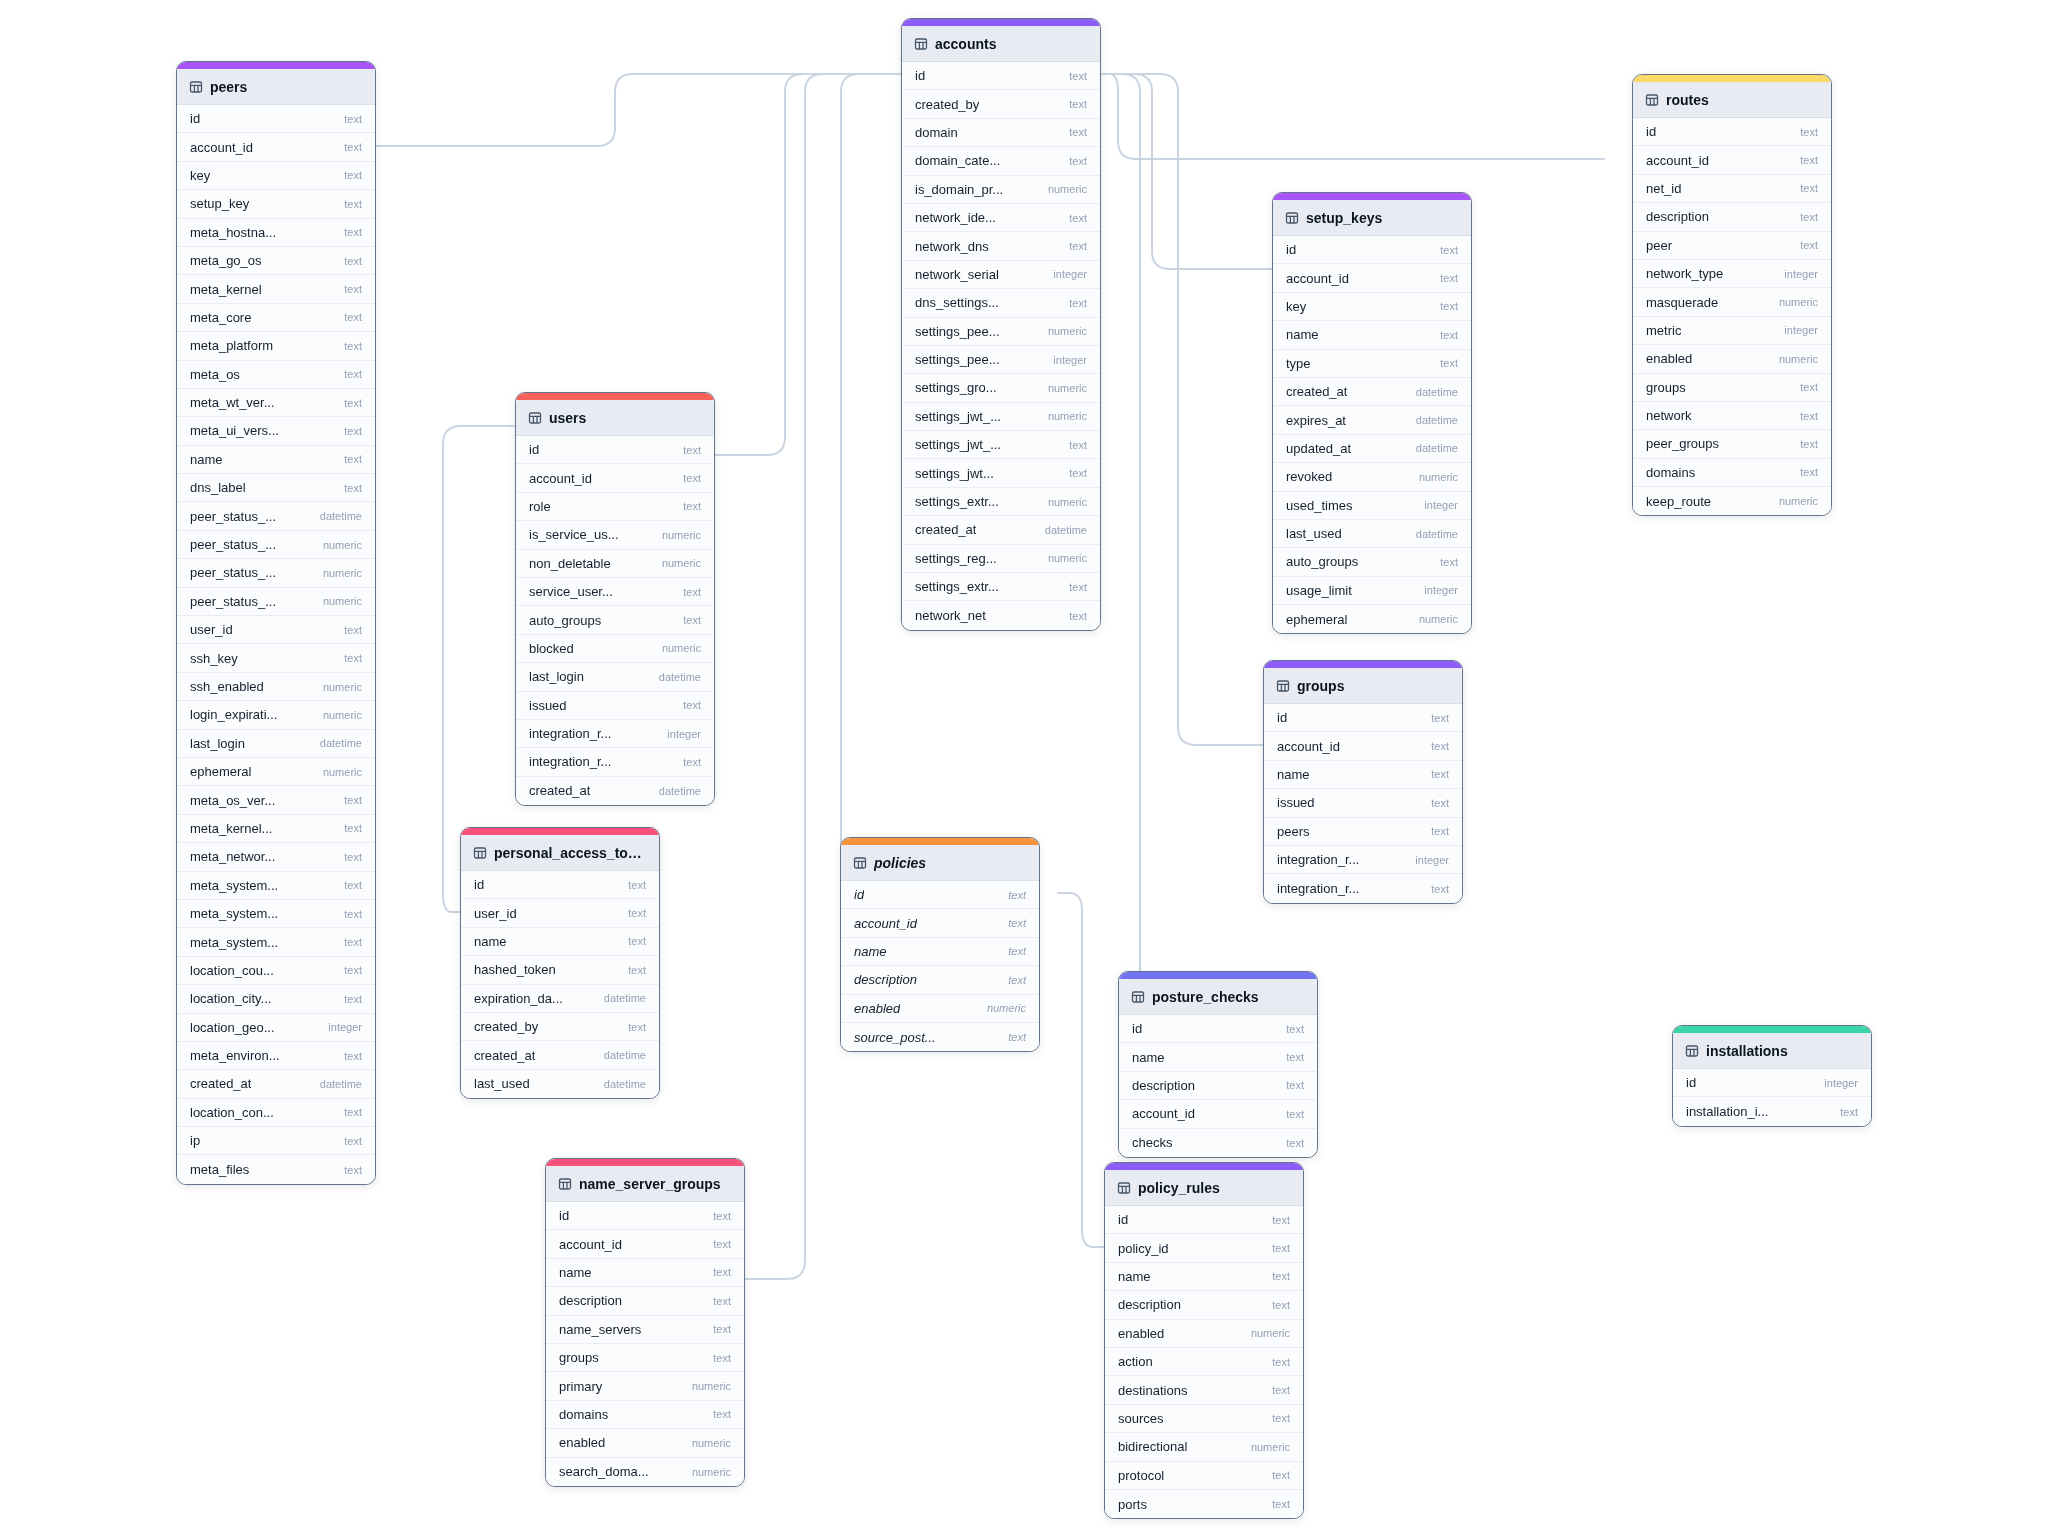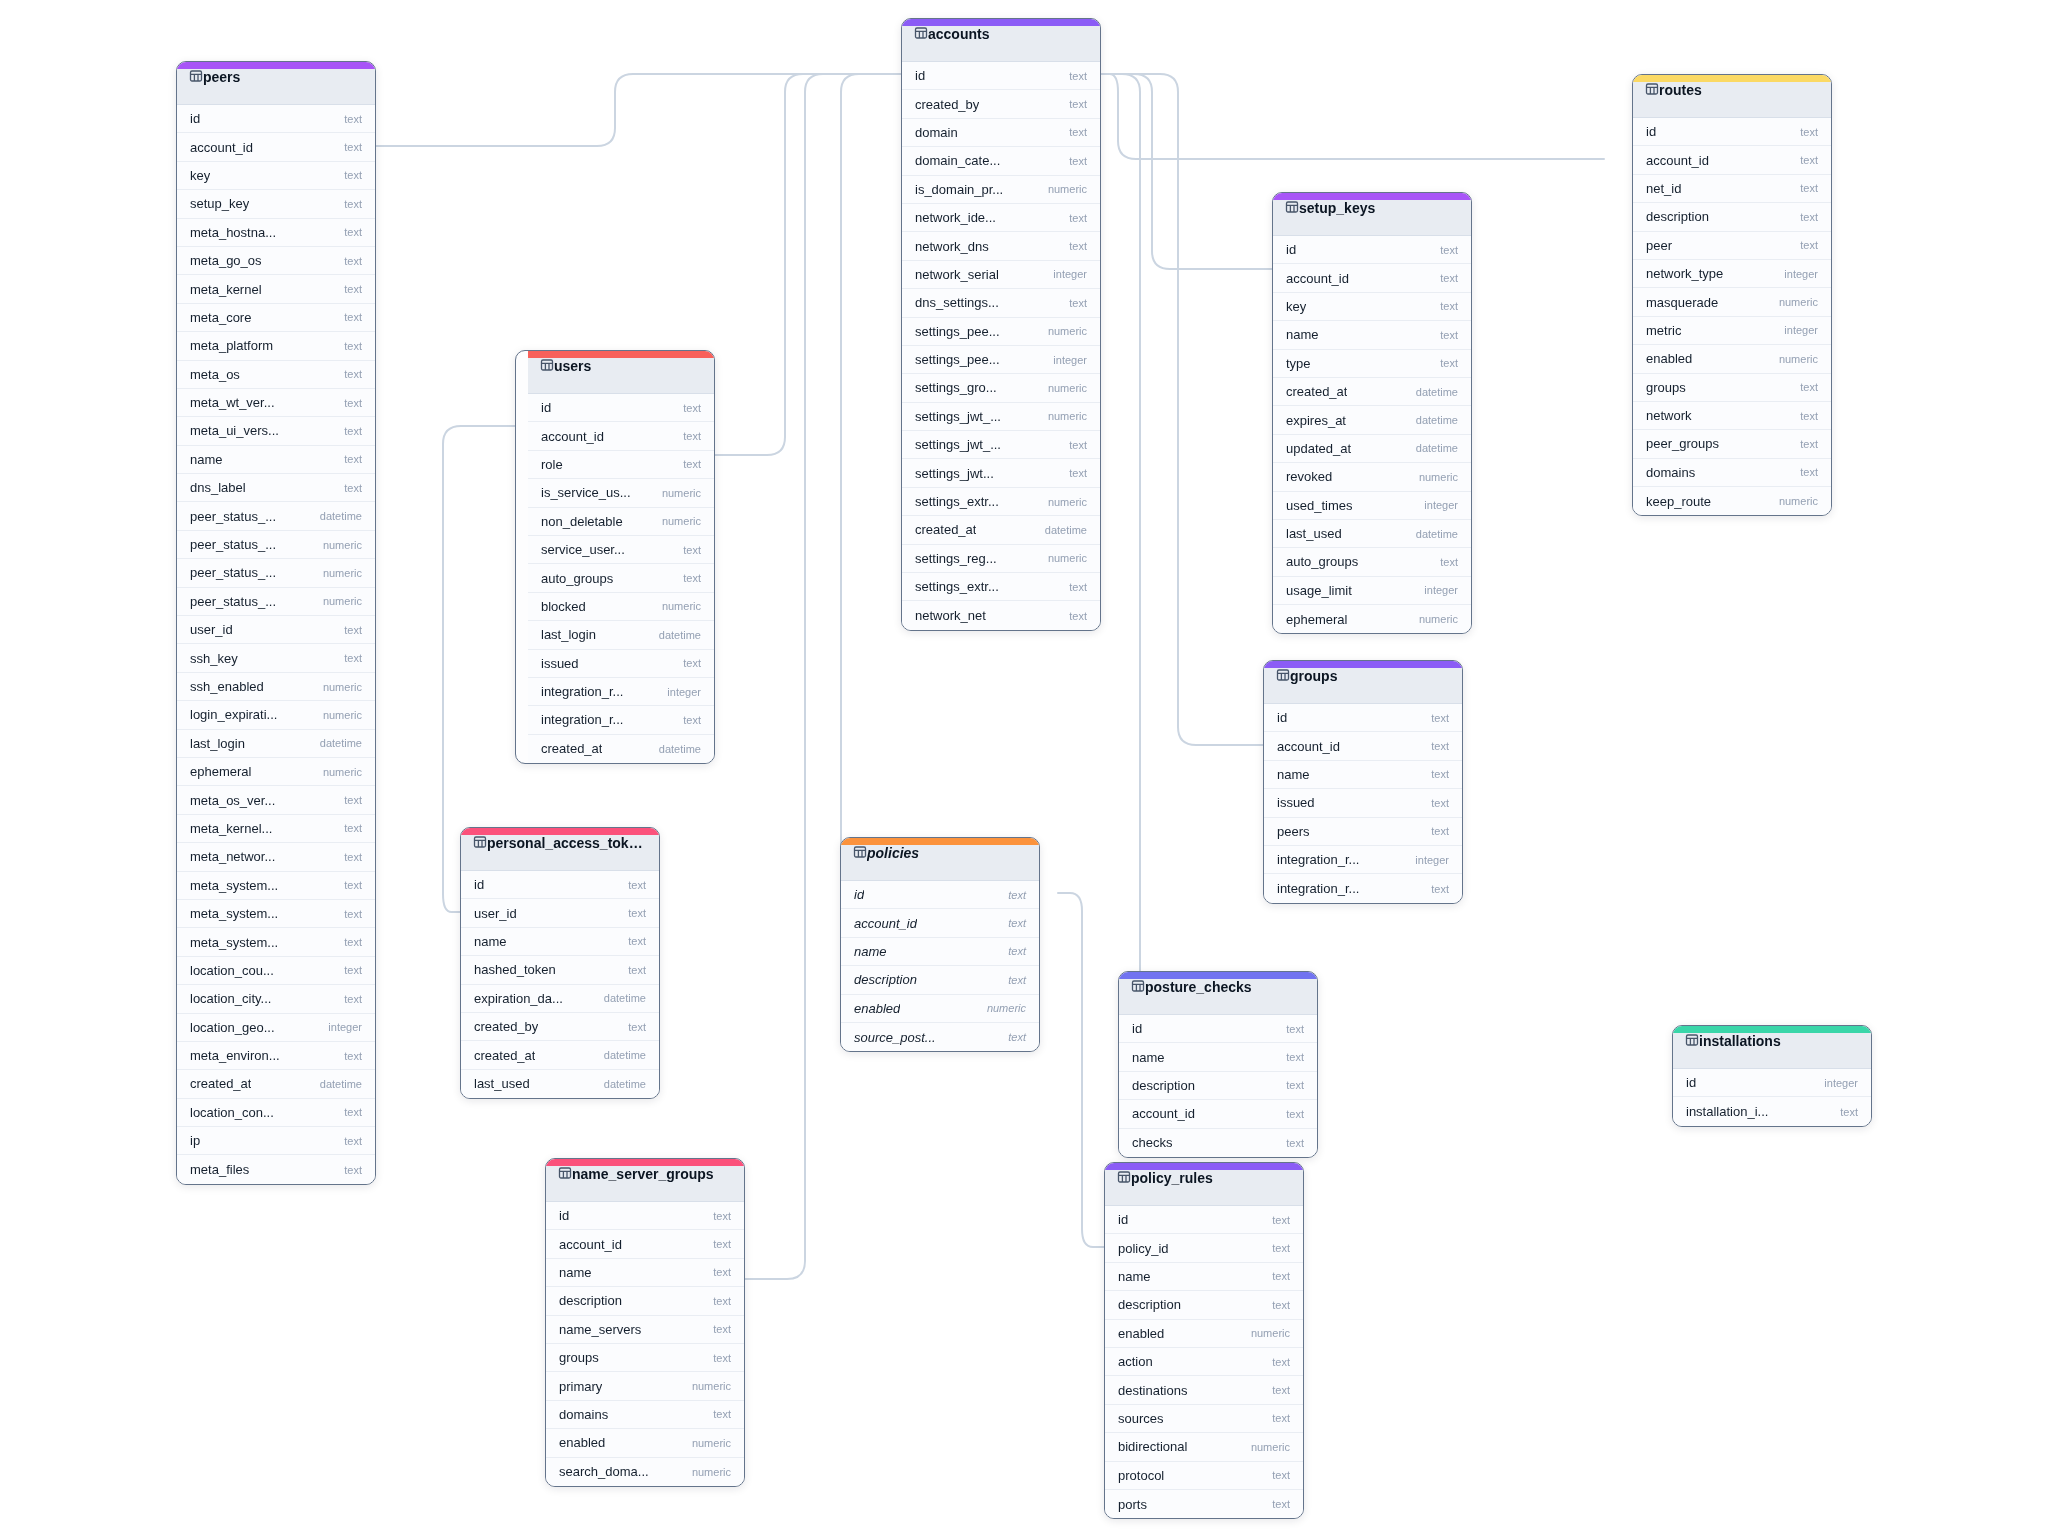--- a/index.html
+++ b/index.html
@@ -18,21 +18,21 @@
     border:1.5px solid #64748b;
     border-radius:10px;
     overflow:hidden;
     box-shadow:0 2px 8px rgba(15,23,42,.10);
     z-index:2;
     box-sizing:border-box;
   }
   .strip{height:7px;width:100%;}
   .thead{
     height:35px;
-    display:flex;
+    display:flex;align-items:center;gap:7px;
     padding:0 12px;
     background:#e8ecf2;
     border-bottom:1px solid #d8dfe9;
   }
   .tname{
     font-size:14px;font-weight:bold;color:#0b1522;
     white-space:nowrap;overflow:hidden;text-overflow:ellipsis;
   }
   .ticon{flex:0 0 auto;display:flex;}
   .row{
@@ -322,21 +322,21 @@
       </div>
       <div class="row">
         <span class="fname">settings_extr...</span>
         <span class="ftype">text</span>
       </div>
       <div class="row">
         <span class="fname">network_net</span>
         <span class="ftype">text</span>
       </div>
     </div>
-    <div class="card" style="left: 515px; top: 350px; padding-left: 12px;">
+    <div class="card" style="left: 515px; top: 392px;">
       <div class="strip" style="background: rgb(248, 96, 90);"></div>
       <div class="thead">
         <span class="ticon">
           <svg width="14" height="14" viewBox="0 0 14 14" fill="none" stroke="#475569" stroke-width="1.3">
             <rect x="1.5" y="2" width="11" height="10" rx="1.5"></rect>
             <line x1="1.5" y1="5.4" x2="12.5" y2="5.4"></line>
             <line x1="5.4" y1="5.4" x2="5.4" y2="12"></line>
             <line x1="9" y1="5.4" x2="9" y2="12"></line>
           </svg>
         </span>

